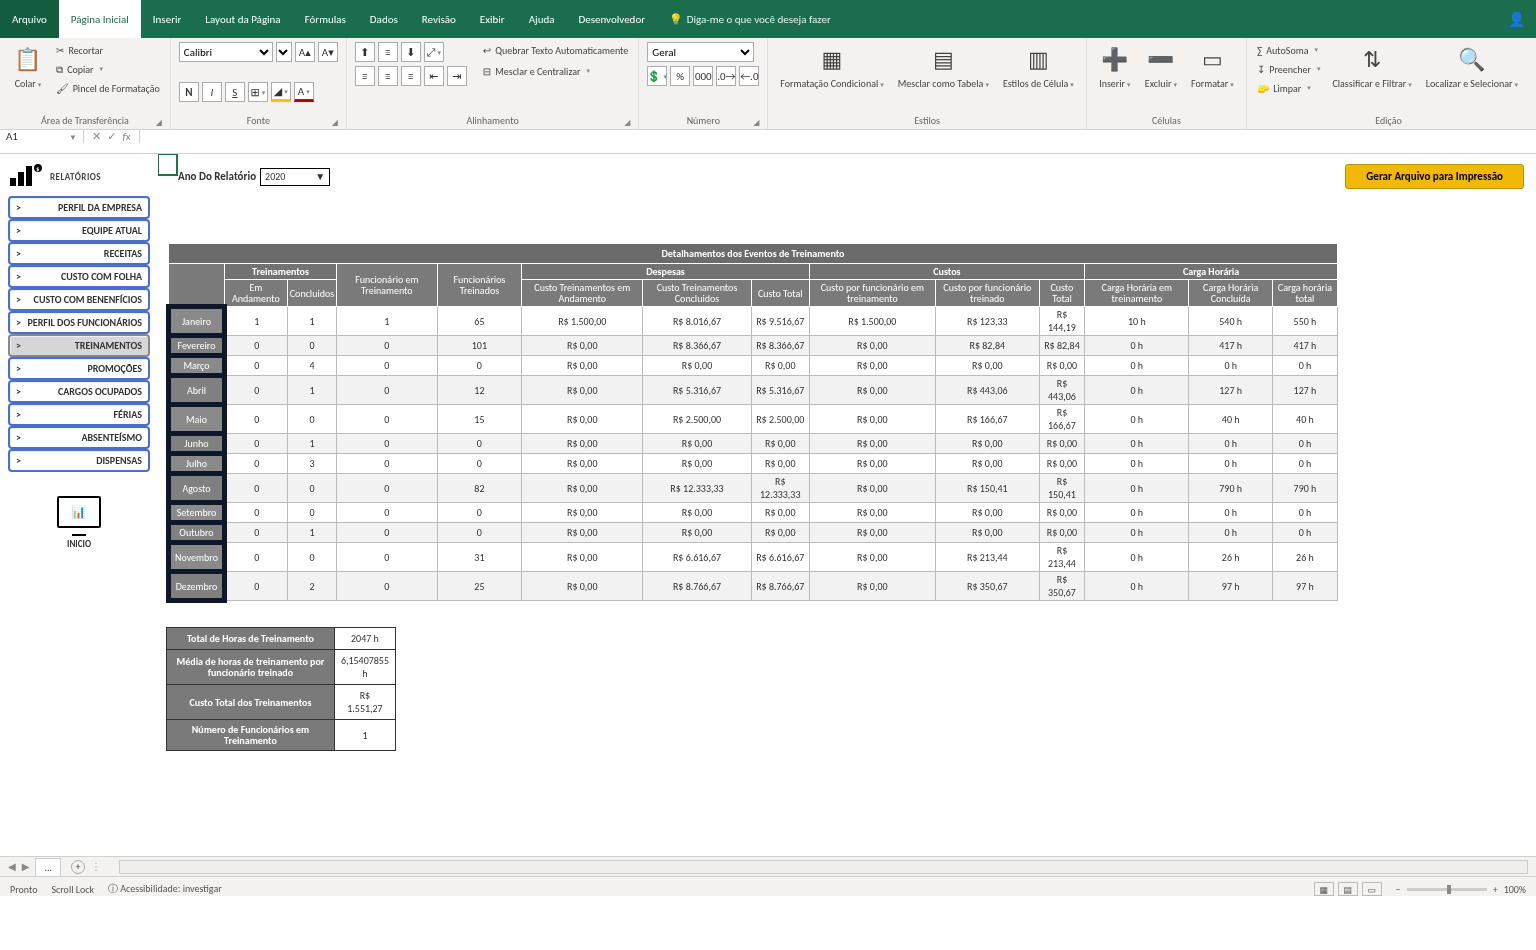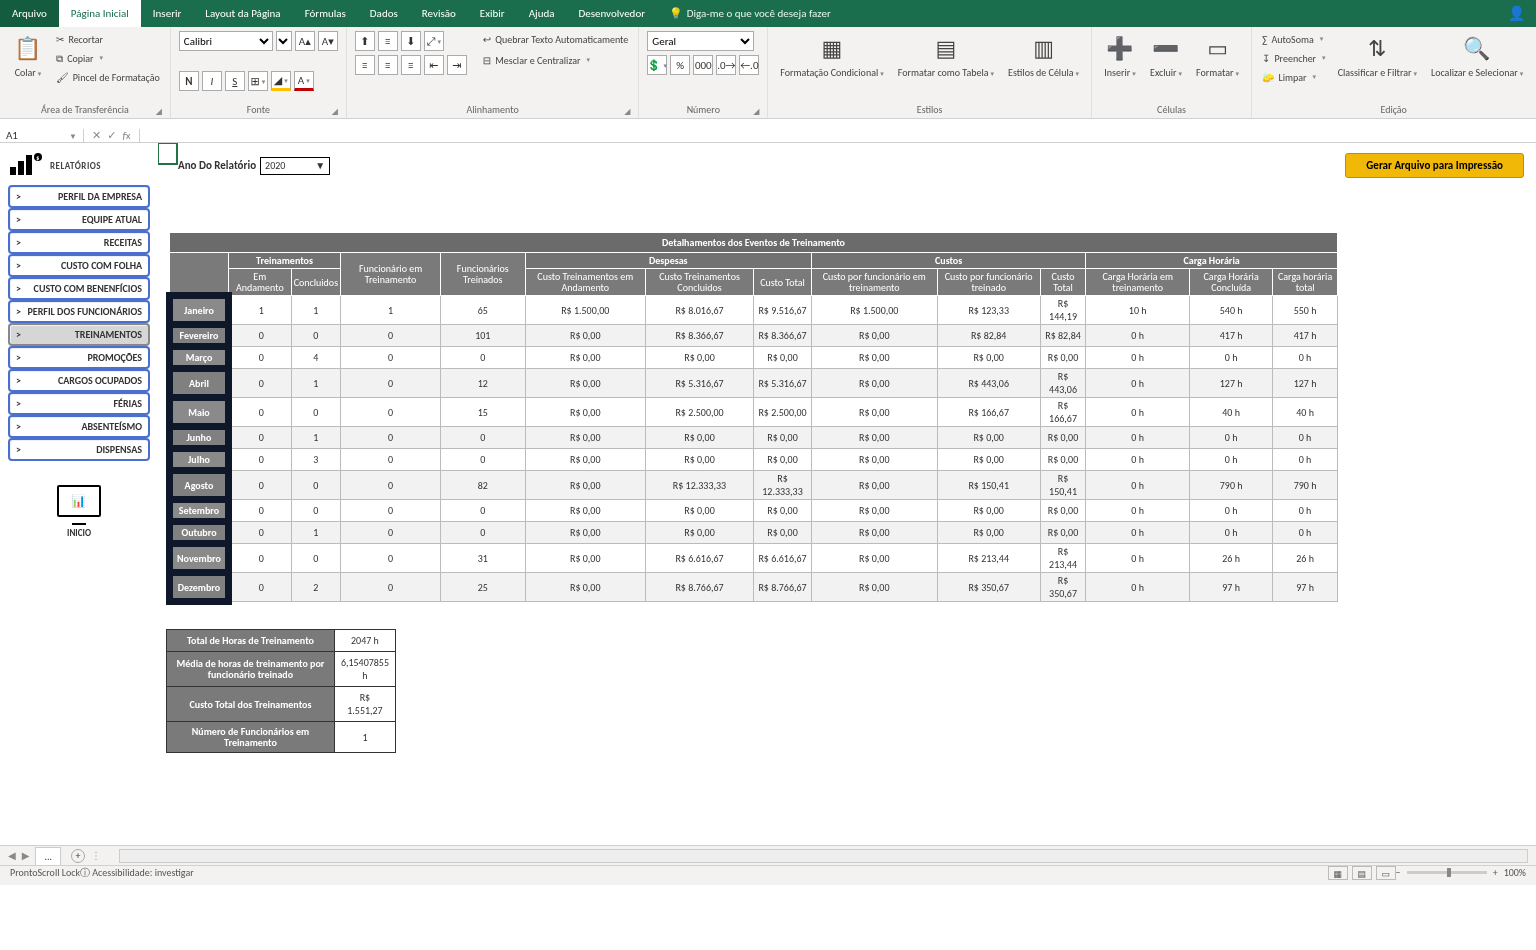--- a/index.html
+++ b/index.html
@@ -1,19 +1,19 @@
 <!DOCTYPE html>
 <html><head>
 <meta charset="utf-8">
 <style>
 * { box-sizing: border-box; margin: 0; padding: 0; font-family: "Segoe UI", Calibri, Arial, sans-serif; }
 body { background: #fff; overflow: hidden; font-size: 11px; color: #333; }
 
 
-.titlebar { height: 27px; background: #1a6e4e; display: flex; align-items: stretch; color: #fff; }
+.titlebar { height: 38px; background: #1a6e4e; display: flex; align-items: stretch; color: #fff; }
 .titlebar .tab { padding: 4px 12px; font-size: 11px; cursor: pointer; display: flex; align-items: center; }
 .titlebar .tab.file { background: #145c40; }
 .titlebar .tab.active { background: #fff; color: #1a6e4e; }
 .titlebar .spacer { flex: 1; display: flex; align-items: center; justify-content: flex-end; gap: 8px; padding-right: 10px; }
 .titlebar .bulb { display: flex; align-items: center; gap: 4px; font-size: 11px; opacity: .9; }
 
 
 .ribbon { height: 92px; background: #f3f2f1; border-bottom: 1px solid #d0d0d0; display: flex; }
 .rgroup { border-right: 1px solid #e0e0e0; padding: 4px 8px 2px; display: flex; flex-direction: column; }
 .rgroup .body { flex: 1; display: flex; align-items: flex-start; gap: 6px; }
@@ -22,21 +22,21 @@
 .rbtn-lg { display: flex; flex-direction: column; align-items: center; gap: 2px; font-size: 10px; color: #444; padding: 2px 4px; cursor: pointer; text-align: center; line-height: 1.1; }
 .rbtn-lg .ico { width: 32px; height: 32px; display: flex; align-items: center; justify-content: center; font-size: 22px; }
 .rbtn-sm { font-size: 10px; color: #444; display: flex; align-items: center; gap: 4px; cursor: pointer; padding: 1px 2px; line-height: 1.5; }
 .vstack { display: flex; flex-direction: column; gap: 2px; }
 .hstack { display: flex; gap: 3px; align-items: center; }
 .rsel { height: 20px; font-size: 11px; border: 1px solid #ababab; background: #fff; }
 .icobox { width: 20px; height: 20px; border: 1px solid #ababab; display: flex; align-items: center; justify-content: center; font-size: 11px; background: #fff; cursor: pointer; }
 .dropbtn::after { content: "▾"; font-size: 7px; margin-left: 2px; color: #888; }
 
 
-.fxbar { height: 24px; border-bottom: 1px solid #d0d0d0; display: flex; align-items: flex-end; background: #fff; }
+.fxbar { height: 24px; border-bottom: 1px solid #d0d0d0; display: flex; align-items: flex-start; background: #fff; }
 .namebox { width: 84px; border-right: 1px solid #d0d0d0; display: flex; align-items: center; padding: 0 6px; font-size: 11px; }
 .namebox .dd { margin-left: auto; color: #888; font-size: 8px; }
 .fxbtns { display: flex; align-items: center; gap: 6px; padding: 0 8px; border-right: 1px solid #d0d0d0; color: #888; }
 .fxinput { flex: 1; padding: 0 6px; display: flex; align-items: center; font-size: 11px; }
 
 
 .workspace { position: relative; height: 702px; display: flex; background: #fff; }
 .sidebar { width: 158px; padding: 6px 8px; display: flex; flex-direction: column; gap: 4px; }
 .sidehdr { height: 32px; display: flex; align-items: center; gap: 6px; font-size: 9px; font-weight: bold; color: #444; letter-spacing: .5px; }
 .sidehdr svg { flex-shrink: 0; }
@@ -55,37 +55,37 @@
 .yearlabel { font-size: 11px; font-weight: bold; }
 .yearsel { width: 70px; height: 18px; border: 1px solid #000; font-size: 10px; padding: 0 4px; background: #fff; display: flex; align-items: center; justify-content: space-between; }
 .printbtn { margin-left: auto; background: #f2b807; border: 1px solid #c08f00; border-radius: 3px; padding: 5px 20px; font-size: 11px; font-weight: bold; cursor: pointer; }
 
 .datatable { margin-top: 54px; width: 1172px; border-collapse: collapse; font-size: 10px; }
 .datatable th, .datatable td { border: 1px solid #fff; text-align: center; }
 .datatable th { background: #7a7a7a; color: #fff; font-weight: normal; padding: 2px 2px; line-height: 1.1; }
 .datatable th.title { background: #6b6b6b; font-weight: bold; padding: 4px; }
 .datatable th.group { background: #727272; font-weight: bold; }
 .datatable td { padding: 1px 4px; background: #fff; border: 1px solid #bbb; }
-.datatable td.rowhdr { background: #8a8a8a; color: #fff; font-weight: bold; border: 7px solid #0f172a; }
+.datatable td.rowhdr { background: #8a8a8a; color: #fff; font-weight: normal; border: 5px solid #0f172a; }
 .datatable tr.alt td { background: #f2f2f2; }
 .datatable tr.alt td.rowhdr { background: #808080; }
 
 .summary { margin-top: 24px; border-collapse: collapse; font-size: 10px; width: 230px; }
 .summary td { border: 1px solid #333; padding: 4px 6px; text-align: center; }
 .summary td.lbl { background: #7a7a7a; color: #fff; font-weight: bold; width: 168px; line-height: 1.1; }
 
 
 .sheetbar { height: 20px; border-top: 1px solid #d0d0d0; background: #f3f2f1; display: flex; align-items: center; font-size: 10px; padding: 0 8px; gap: 6px; }
 .sheetbar .nav { color: #888; cursor: pointer; }
 .sheetbar .dots { padding: 2px 8px; background: #fff; border: 1px solid #ccc; border-bottom: none; }
 .sheetbar .plus { width: 14px; height: 14px; border: 1px solid #aaa; border-radius: 50%; display: flex; align-items: center; justify-content: center; cursor: pointer; margin-left: 4px; }
 .sheetbar .hscroll { flex: 1; margin-left: 12px; height: 14px; background: #eee; border: 1px solid #ccc; position: relative; }
 
 
-.statusbar { height: 20px; background: #f3f2f1; border-top: 1px solid #d0d0d0; display: flex; align-items: flex-start; font-size: 10px; padding: 0 10px; color: #555; }
+.statusbar { height: 20px; background: #f3f2f1; border-top: 1px solid #d0d0d0; display: flex; align-items: flex-end; font-size: 10px; padding: 0 10px; gap: 14px; color: #555; }
 .statusbar .spacer2 { flex: 1; }
 .viewbtns { display: flex; gap: 4px; }
 .viewbtns .v { width: 20px; height: 14px; border: 1px solid #bbb; display: flex; align-items: center; justify-content: center; font-size: 9px; cursor: pointer; }
 .zoom { display: flex; align-items: center; gap: 6px; }
 .zoom .track { width: 80px; height: 3px; background: #ccc; position: relative; }
 .zoom .thumb { position: absolute; left: 50%; top: -3px; width: 4px; height: 9px; background: #888; }
 </style>
 </head>
 <body>
 
@@ -200,21 +200,21 @@
   </div>
 
   <div class="rgroup">
     <div class="body">
       <div class="rbtn-lg">
           <span class="ico">▦</span>
           <span class="dropbtn">Formatação Condicional</span>
         </div>
       <div class="rbtn-lg">
           <span class="ico">▤</span>
-          <span class="dropbtn">Formatar como Tabela</span>
+          <span class="dropbtn">Mesclar como Tabela</span>
         </div>
       <div class="rbtn-lg">
           <span class="ico">▥</span>
           <span class="dropbtn">Estilos de Célula</span>
         </div>
     </div>
     <div class="label">Estilos</div>
   </div>
 
   <div class="rgroup">

